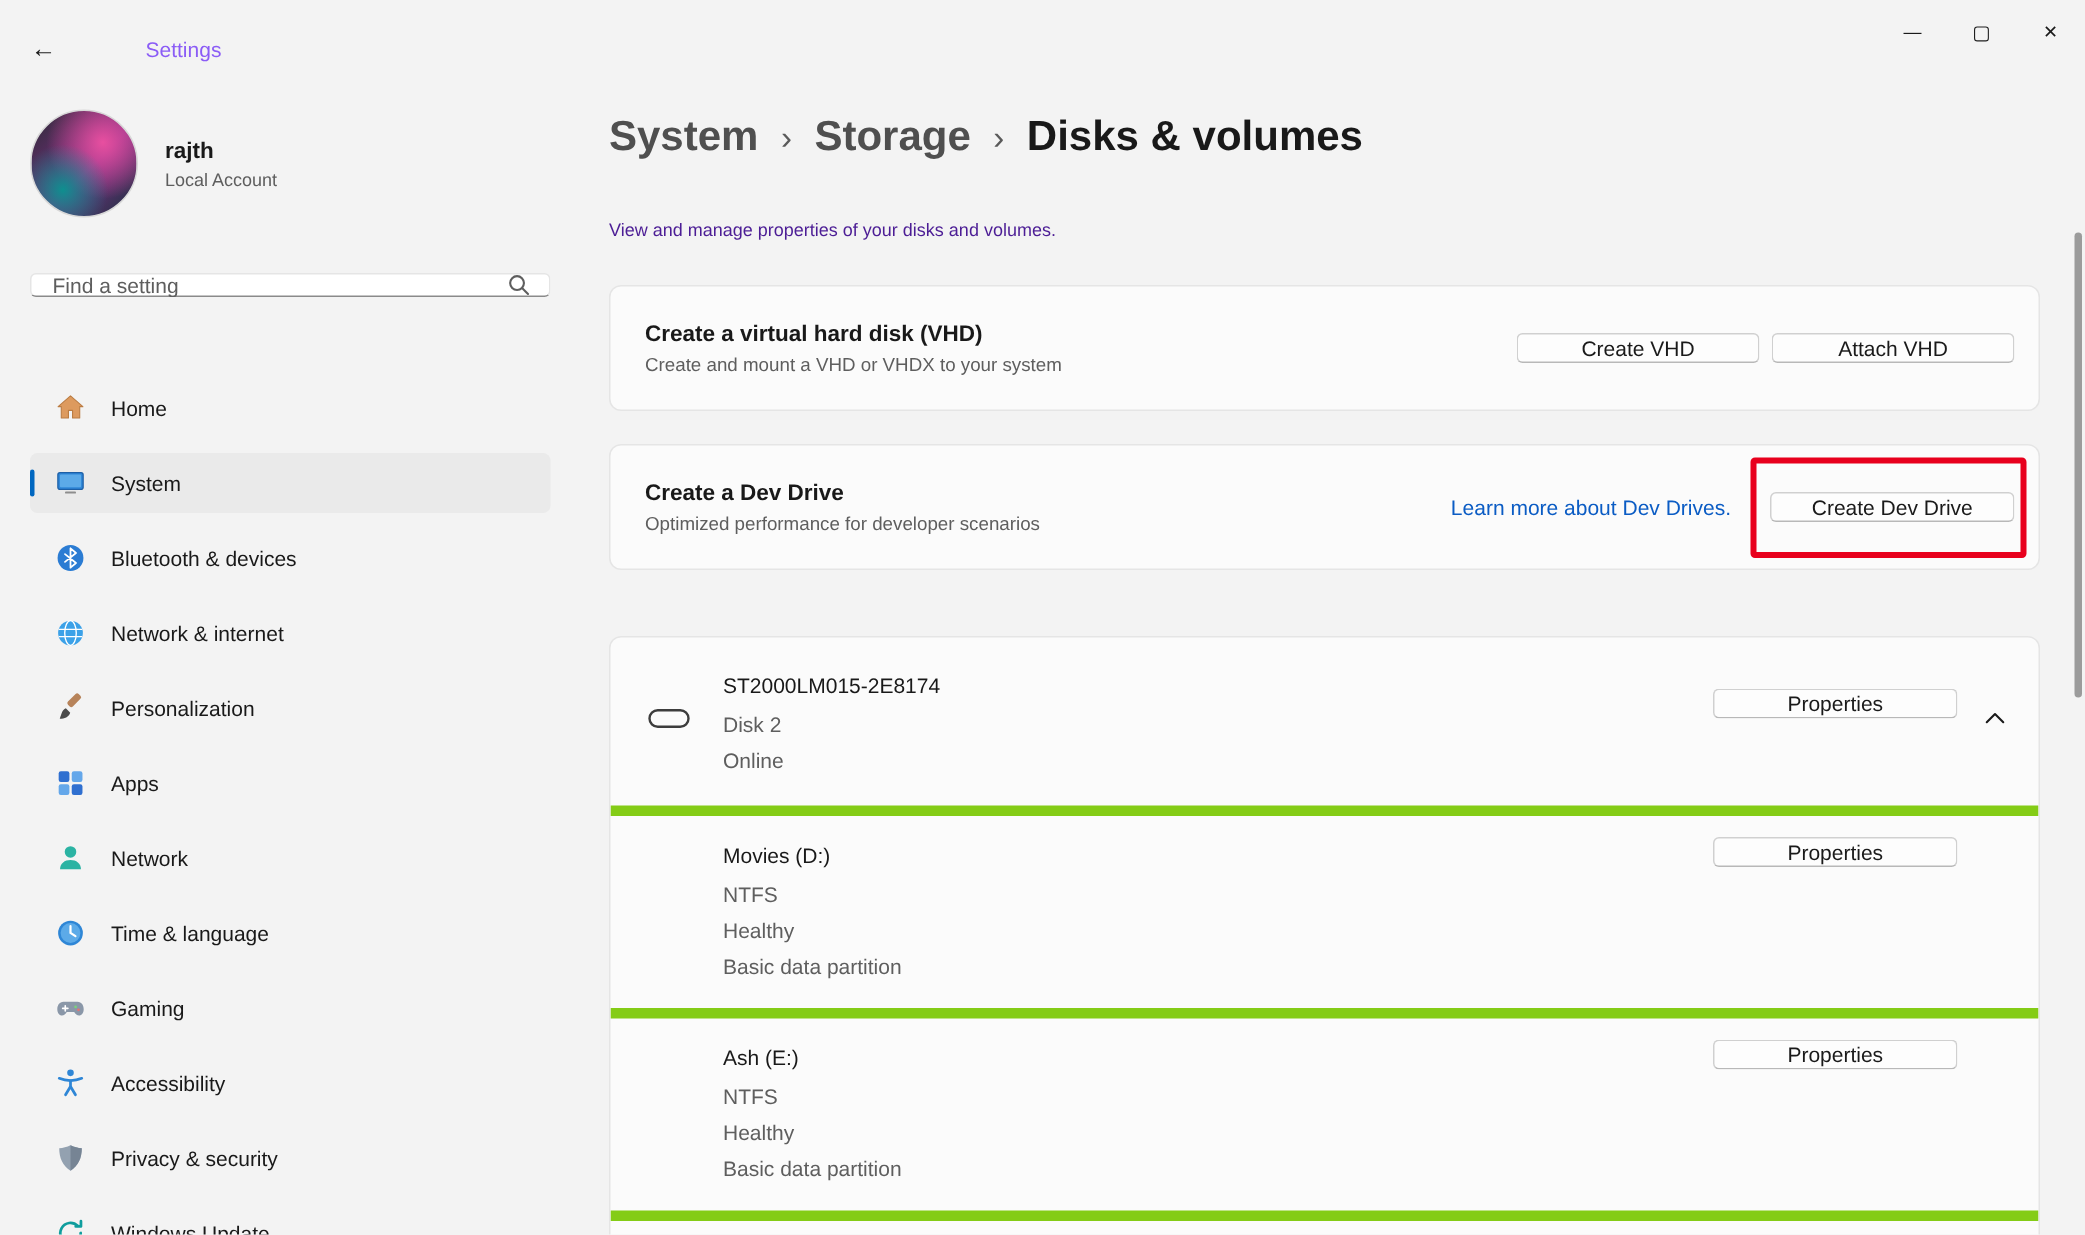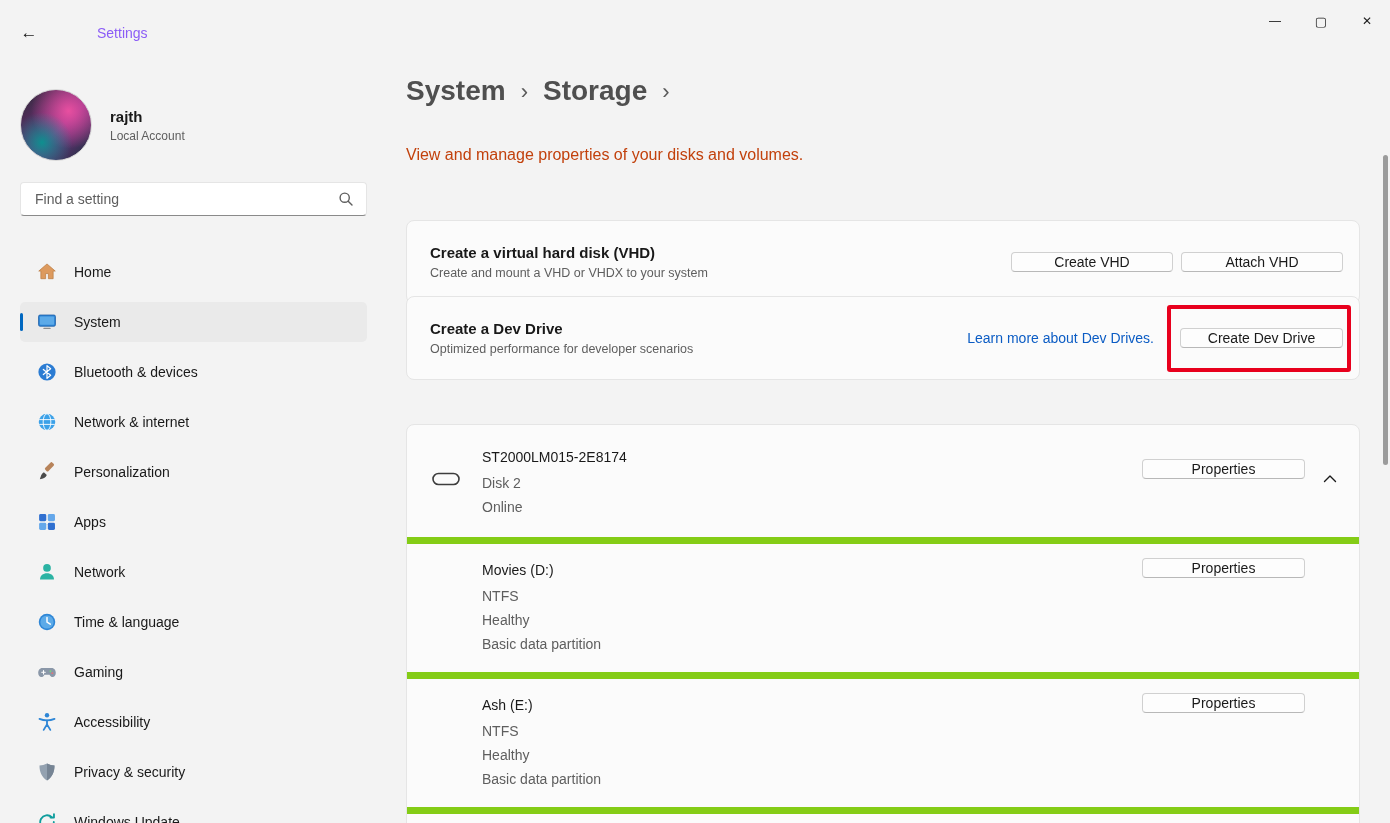--- a/index.html
+++ b/index.html
@@ -19,35 +19,35 @@
   .app-title { position:absolute; left:63px; top:25px; font-size:14px; color:#8b5cf6;margin-left:34px; }
   .win-controls { position:absolute; top:0; right:0; display:flex; }
   .win-btn {
     width:46px; height:42px; display:flex; align-items:center; justify-content:center;
     font-size:12px; color:#1a1a1a; cursor:pointer;
   }
   .win-btn.maxi { font-size:13px; }
 
   
   .sidebar { position:absolute; left:0; top:56px; width:390px; bottom:0; }
-  .user-block { position:absolute; left:20px; top:33px; display:flex; align-items:center; cursor:pointer; }
+  .user-block { position:absolute; left:20px; top:17px; display:flex; align-items:center; cursor:pointer; }
   .avatar {
     width:72px; height:72px; border-radius:50%;
     background:
       radial-gradient(circle at 30% 75%, #0e8f8f 0%, rgba(14,143,143,0) 42%),
       radial-gradient(circle at 68% 30%, #e84fa0 0%, rgba(232,79,160,0) 55%),
       linear-gradient(135deg, #2b2b34 0%, #7c2f86 55%, #15323a 100%);
     border:1px solid #d8d8d8;
   }
   .user-text { margin-left:18px; }
   .user-name { font-size:15px; font-weight:700; color:#191919; }
   .user-type { font-size:12px; color:#5e5e5e; margin-top:4px; }
 
   .search-box {
-    position:absolute; left:20px; top:126px; width:347px; height:34px;
+    position:absolute; left:20px; top:126px; width:347px; height:16px;
     background:#ffffff; border:1px solid #e5e5e5; border-bottom:1px solid #8a8a8a;
     border-radius:4px; display:flex; align-items:center;
   }
   .search-box input {
     flex:1; border:none; outline:none; background:transparent;
     font-family:"Liberation Sans", sans-serif; font-size:14px; color:#1a1a1a;
     padding:0 8px 0 14px;
   }
   .search-box input::placeholder { color:#5e5e5e; }
   .search-icon { margin-right:12px; display:flex; }
@@ -66,38 +66,38 @@
   .nav-label { margin-left:16px; font-size:14px; color:#191919; }
 
   
   .main { position:absolute; left:406px; top:0; width:956px; height:823px; }
 
   .breadcrumb { position:absolute; left:0; top:75px; display:flex; align-items:center; white-space:nowrap; }
   .crumb { font-size:28px; font-weight:600; color:#4f4f4f; cursor:pointer; }
   .crumb.current { color:#191919; font-weight:700; cursor:default; }
   .crumb-sep { font-size:22px; color:#5a5a5a; margin:0 15px; padding-top:2px; }
 
-  .subtitle { position:absolute; left:0; top:146px; font-size:16px; color:#c2410c; }
+  .subtitle { position:absolute; left:0; top:146px; font-size:12px; color:#4c1d95; }
 
   .card {
     position:absolute; left:0; width:954px;
     background:#fbfbfb; border:1px solid #e5e5e5; border-radius:8px;
   }
   .row-card { display:flex; align-items:center; padding:0 16px 0 23px; }
   .card-text { flex:1; min-width:0; }
   .card-title { font-size:15px; font-weight:600; color:#191919; }
   .card-desc { font-size:12.5px; color:#5e5e5e; margin-top:5px; }
 
   .btn {
     height:20px; background:#fdfdfd; border:1px solid #d0d0d0; border-bottom-color:#b8b8b8;
     border-radius:4px; font-family:"Liberation Sans", sans-serif;
     font-size:14px; color:#1a1a1a; cursor:pointer; padding:0 12px;
   }
 
-  .vhd-card { top:220px; height:84px; }
+  .vhd-card { top:190px; height:84px; }
   .vhd-card .btn { width:162px; margin-left:8px; flex:none; }
 
   .dev-card { top:296px; height:84px; }
   .dev-link { font-size:14px; color:#0b5cc4; text-decoration:none; cursor:pointer; margin-right:26px; white-space:nowrap; }
   .dev-card .btn { width:163px; flex:none; }
   .highlight-box {
     position:absolute; left:760px; top:8px; width:184px; height:67px;
     border:4px solid #e8001d; border-radius:3px; pointer-events:none; z-index:3;
   }
 
@@ -298,20 +298,21 @@
   </div>
 </div>
 
 <div class="main">
 
   <div class="breadcrumb">
     <span class="crumb">System</span>
     <span class="crumb-sep">›</span>
     <span class="crumb">Storage</span>
     <span class="crumb-sep">›</span>
+    <span class="crumb current">Disks &amp; volumes</span>
   </div>
 
   <div class="subtitle">View and manage properties of your disks and volumes.</div>
 
   <div class="card vhd-card row-card">
     <div class="card-text">
       <div class="card-title">Create a virtual hard disk (VHD)</div>
       <div class="card-desc">Create and mount a VHD or VHDX to your system</div>
     </div>
     <button class="btn">Create VHD</button>

